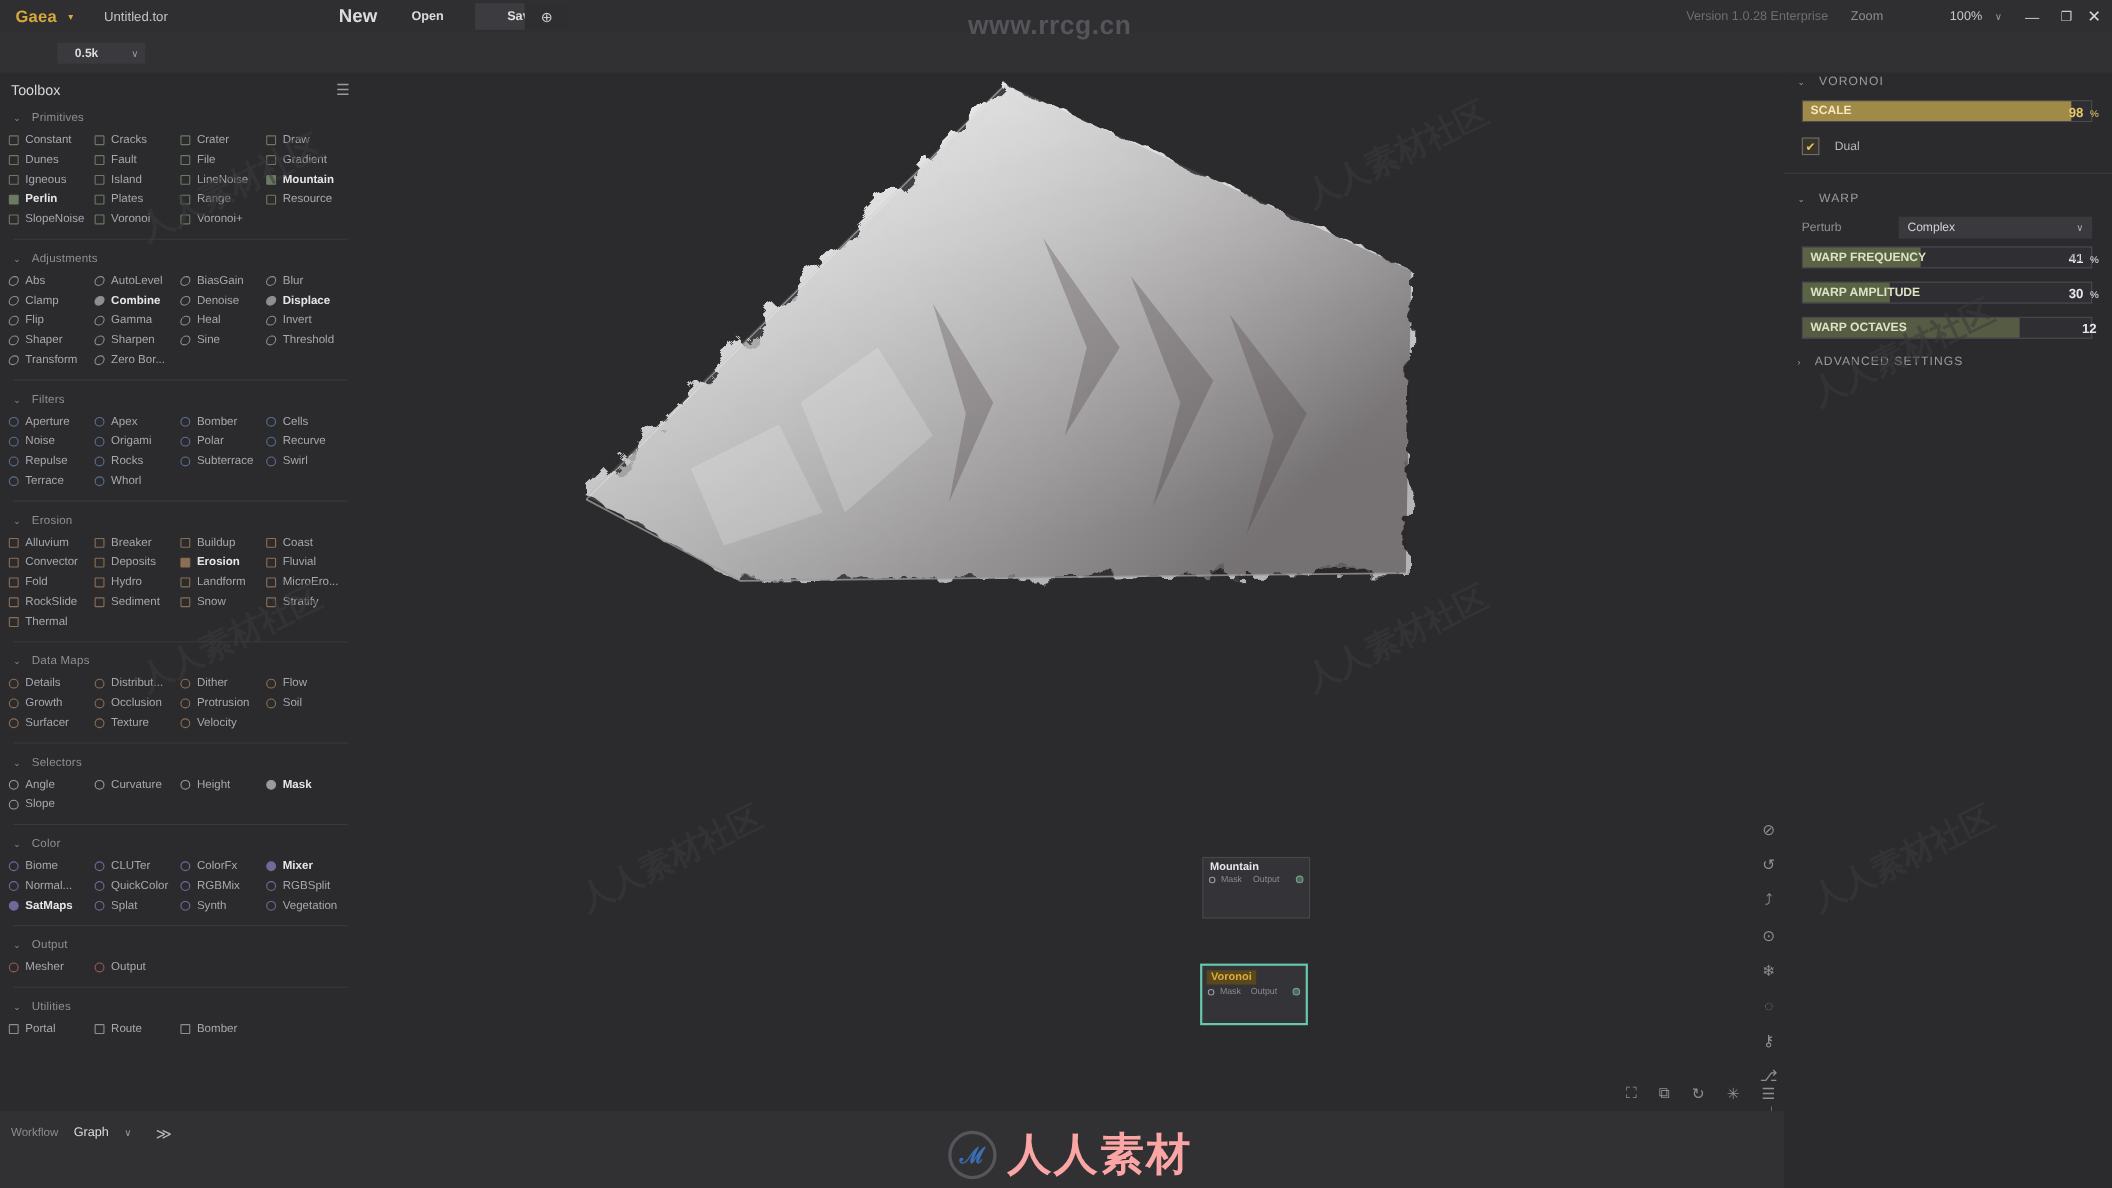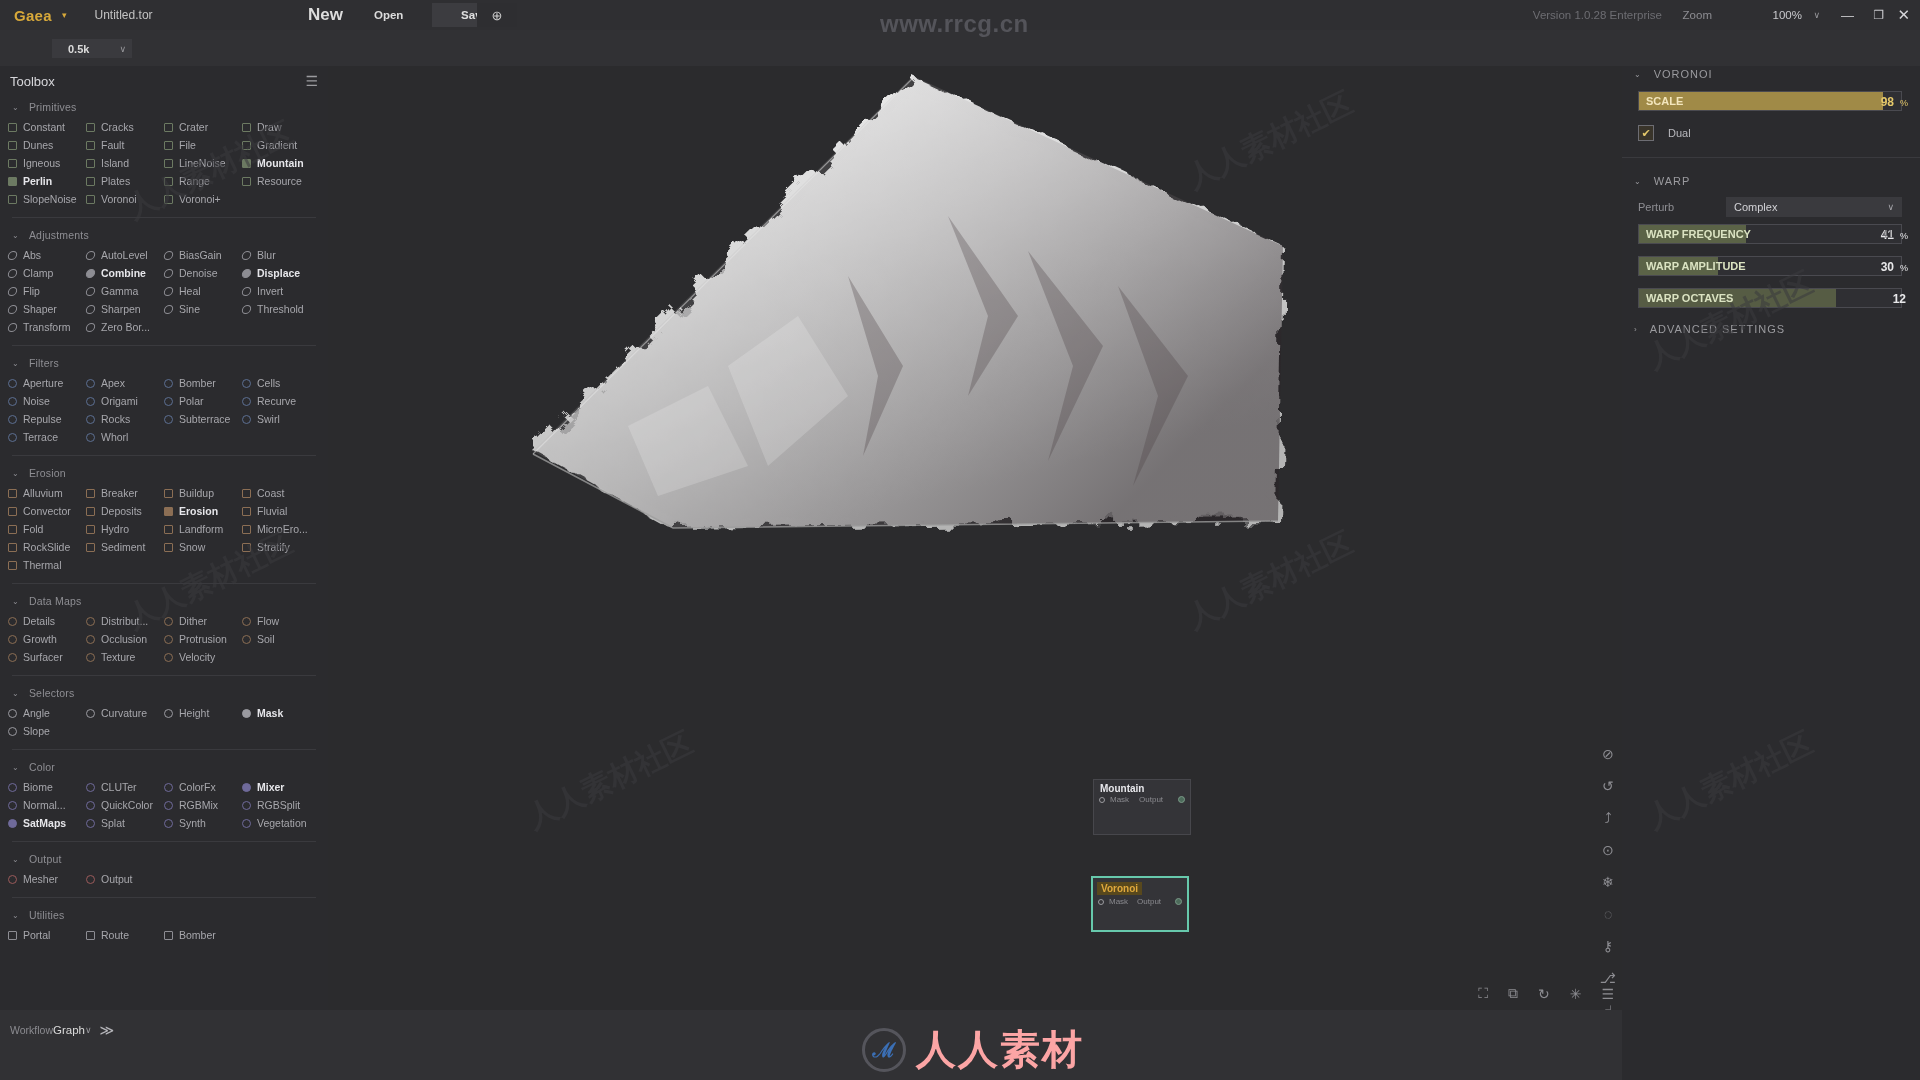--- a/index.html
+++ b/index.html
@@ -59,21 +59,21 @@
   .grp-hd .chev { font-size:8px; margin-right:10px; color:#8e8e93; }
   .items { display:grid; grid-template-columns:78px 78px 78px 88px; padding-left:8px; }
   .it { display:flex; align-items:center; height:18px; font-size:10.5px; color:#a7a7ac; white-space:nowrap; }
   .it.bold { color:#e6e6ea; font-weight:bold; }
   .mk { width:9px; height:9px; margin-right:6px; flex:0 0 auto; border:1px solid #6c6c72; }
   .mk.sq { border-radius:1px; }
   .mk.cir { border-radius:50%; }
   .mk.ell { border-radius:50%; transform:skewX(-14deg); }
   .sep { height:1px; background:#3a3a3e; margin:3px 12px 6px 12px; }
   #workflow { position:absolute; left:0; top:1010px; width:328px; height:70px; background:#313134; z-index:15; }
-  .wf { position:absolute; left:10px; top:12px; display:flex; align-items:center; gap:0; }
+  .wf { position:absolute; left:10px; top:12px; display:flex; align-items:center; gap:14px; }
   .wf .l { font-size:10.5px; color:#8b8b90; }
   .wf .v { font-size:11.5px; color:#dcdcdc; }
   .wf .c { font-size:9px; color:#9a9a9e; }
   .wf .ff { font-size:14px; color:#b5b5ba; margin-left:8px; }
 
   
   #viewport { position:absolute; left:328px; top:66px; width:1294px; height:944px;
     background:#2b2b2d; overflow:hidden; }
   #vp-top { position:absolute; left:328px; top:30px; width:1294px; height:36px; background:#313134; z-index:18; }
   .vpico { position:absolute; top:8px; color:#b9b9bd; font-size:16px; }

